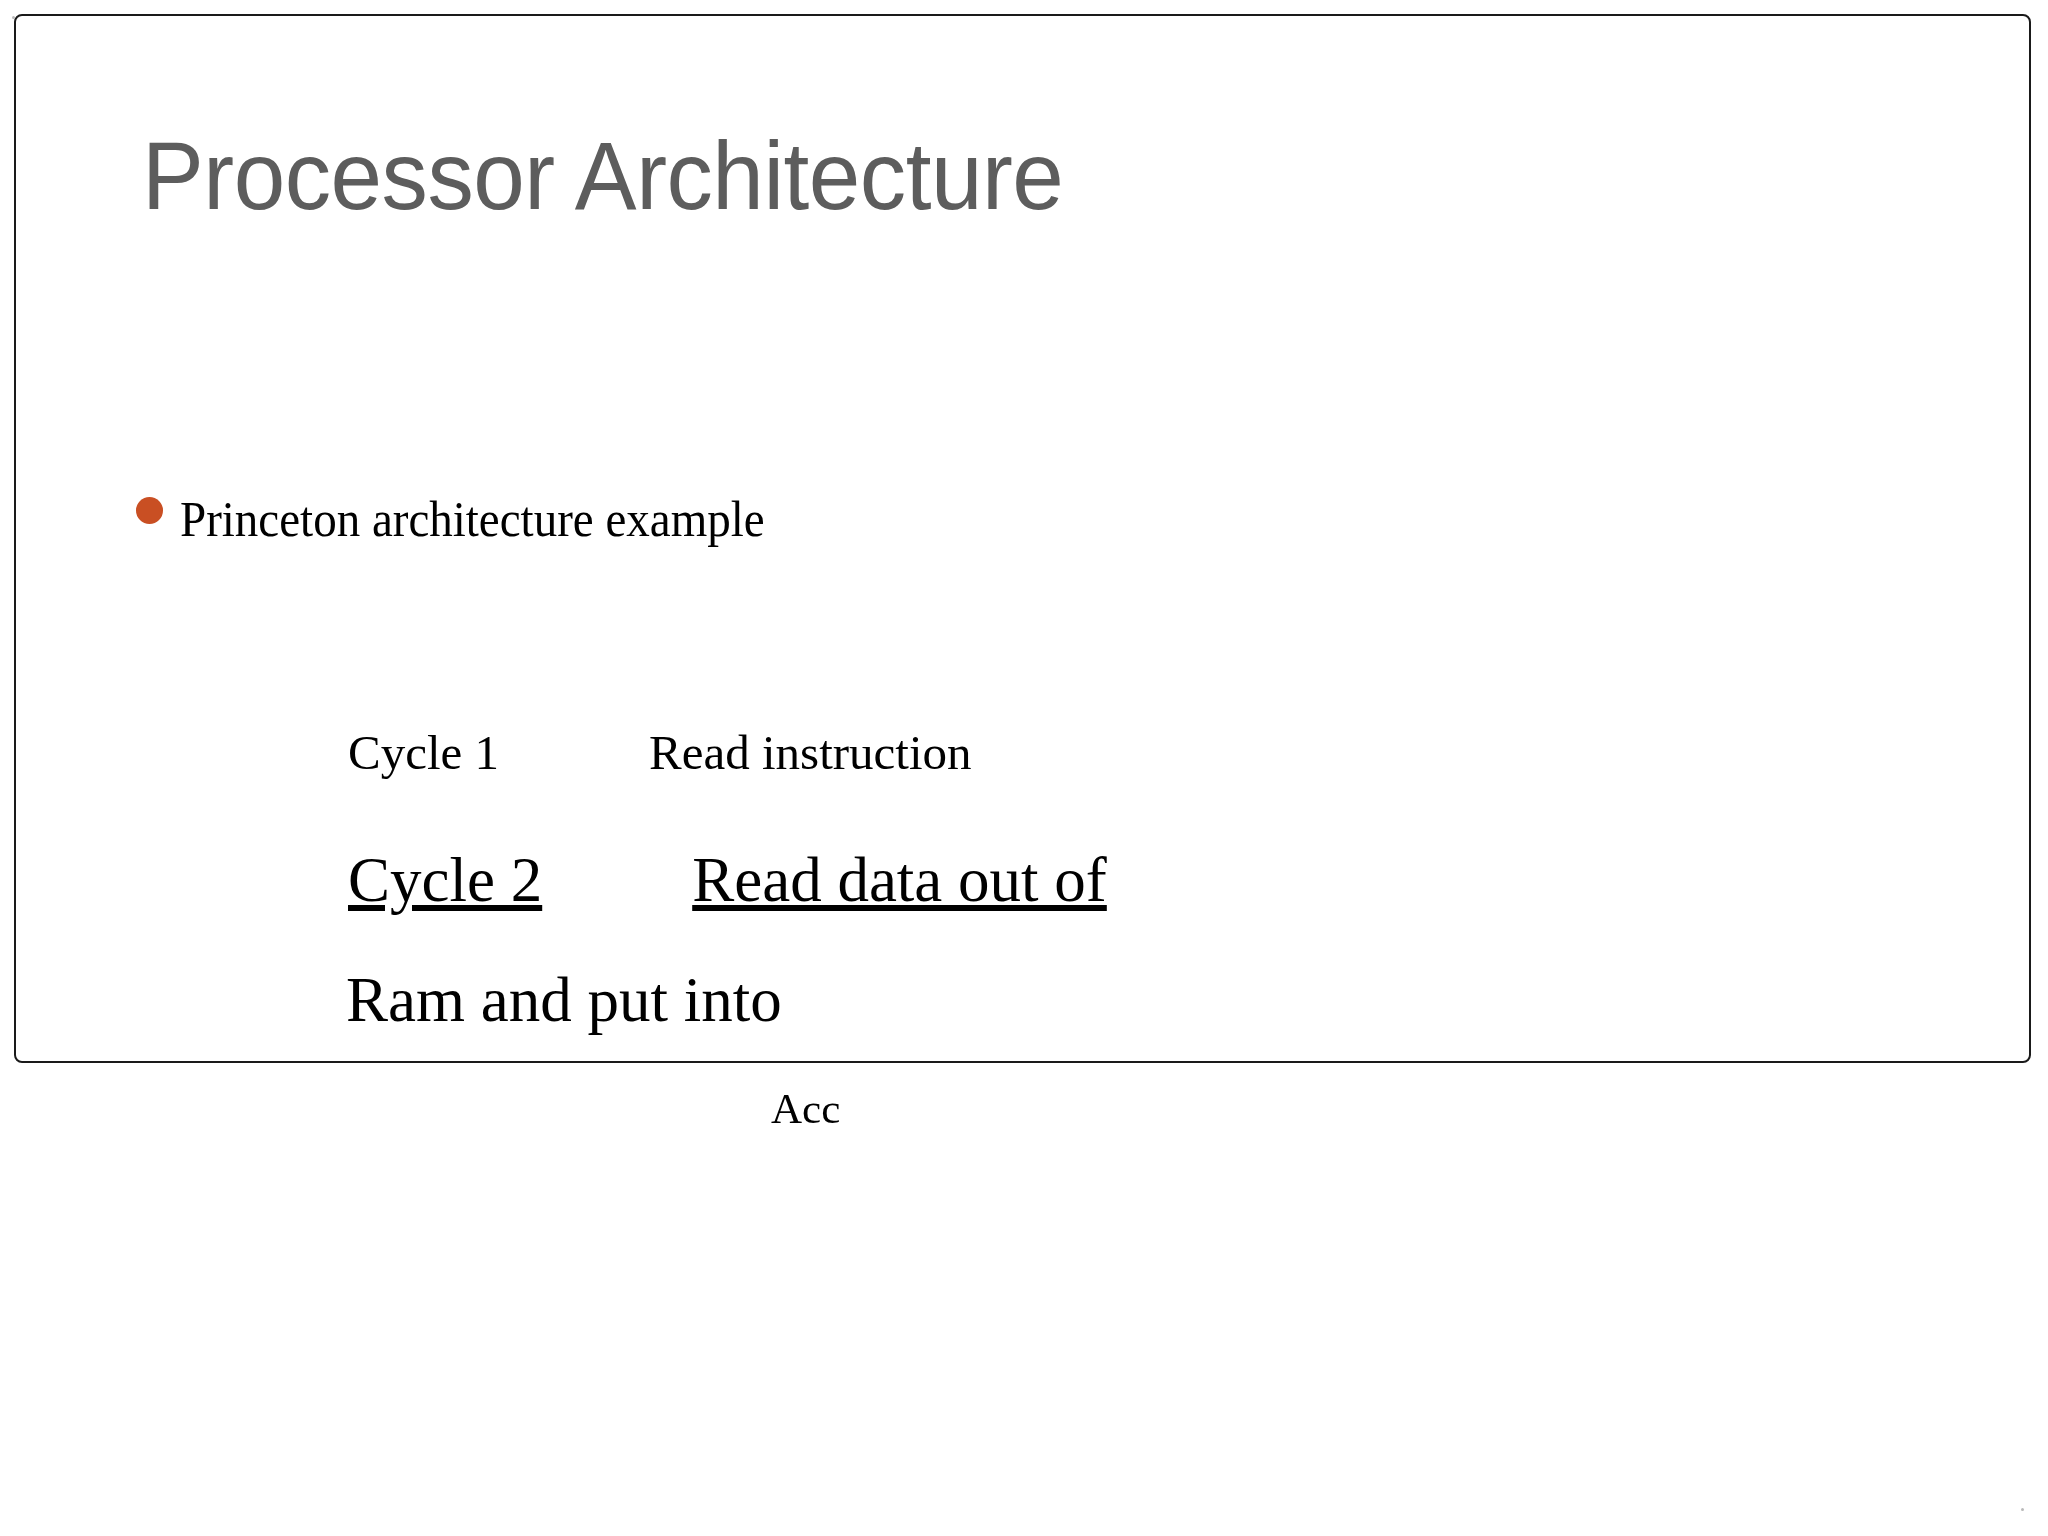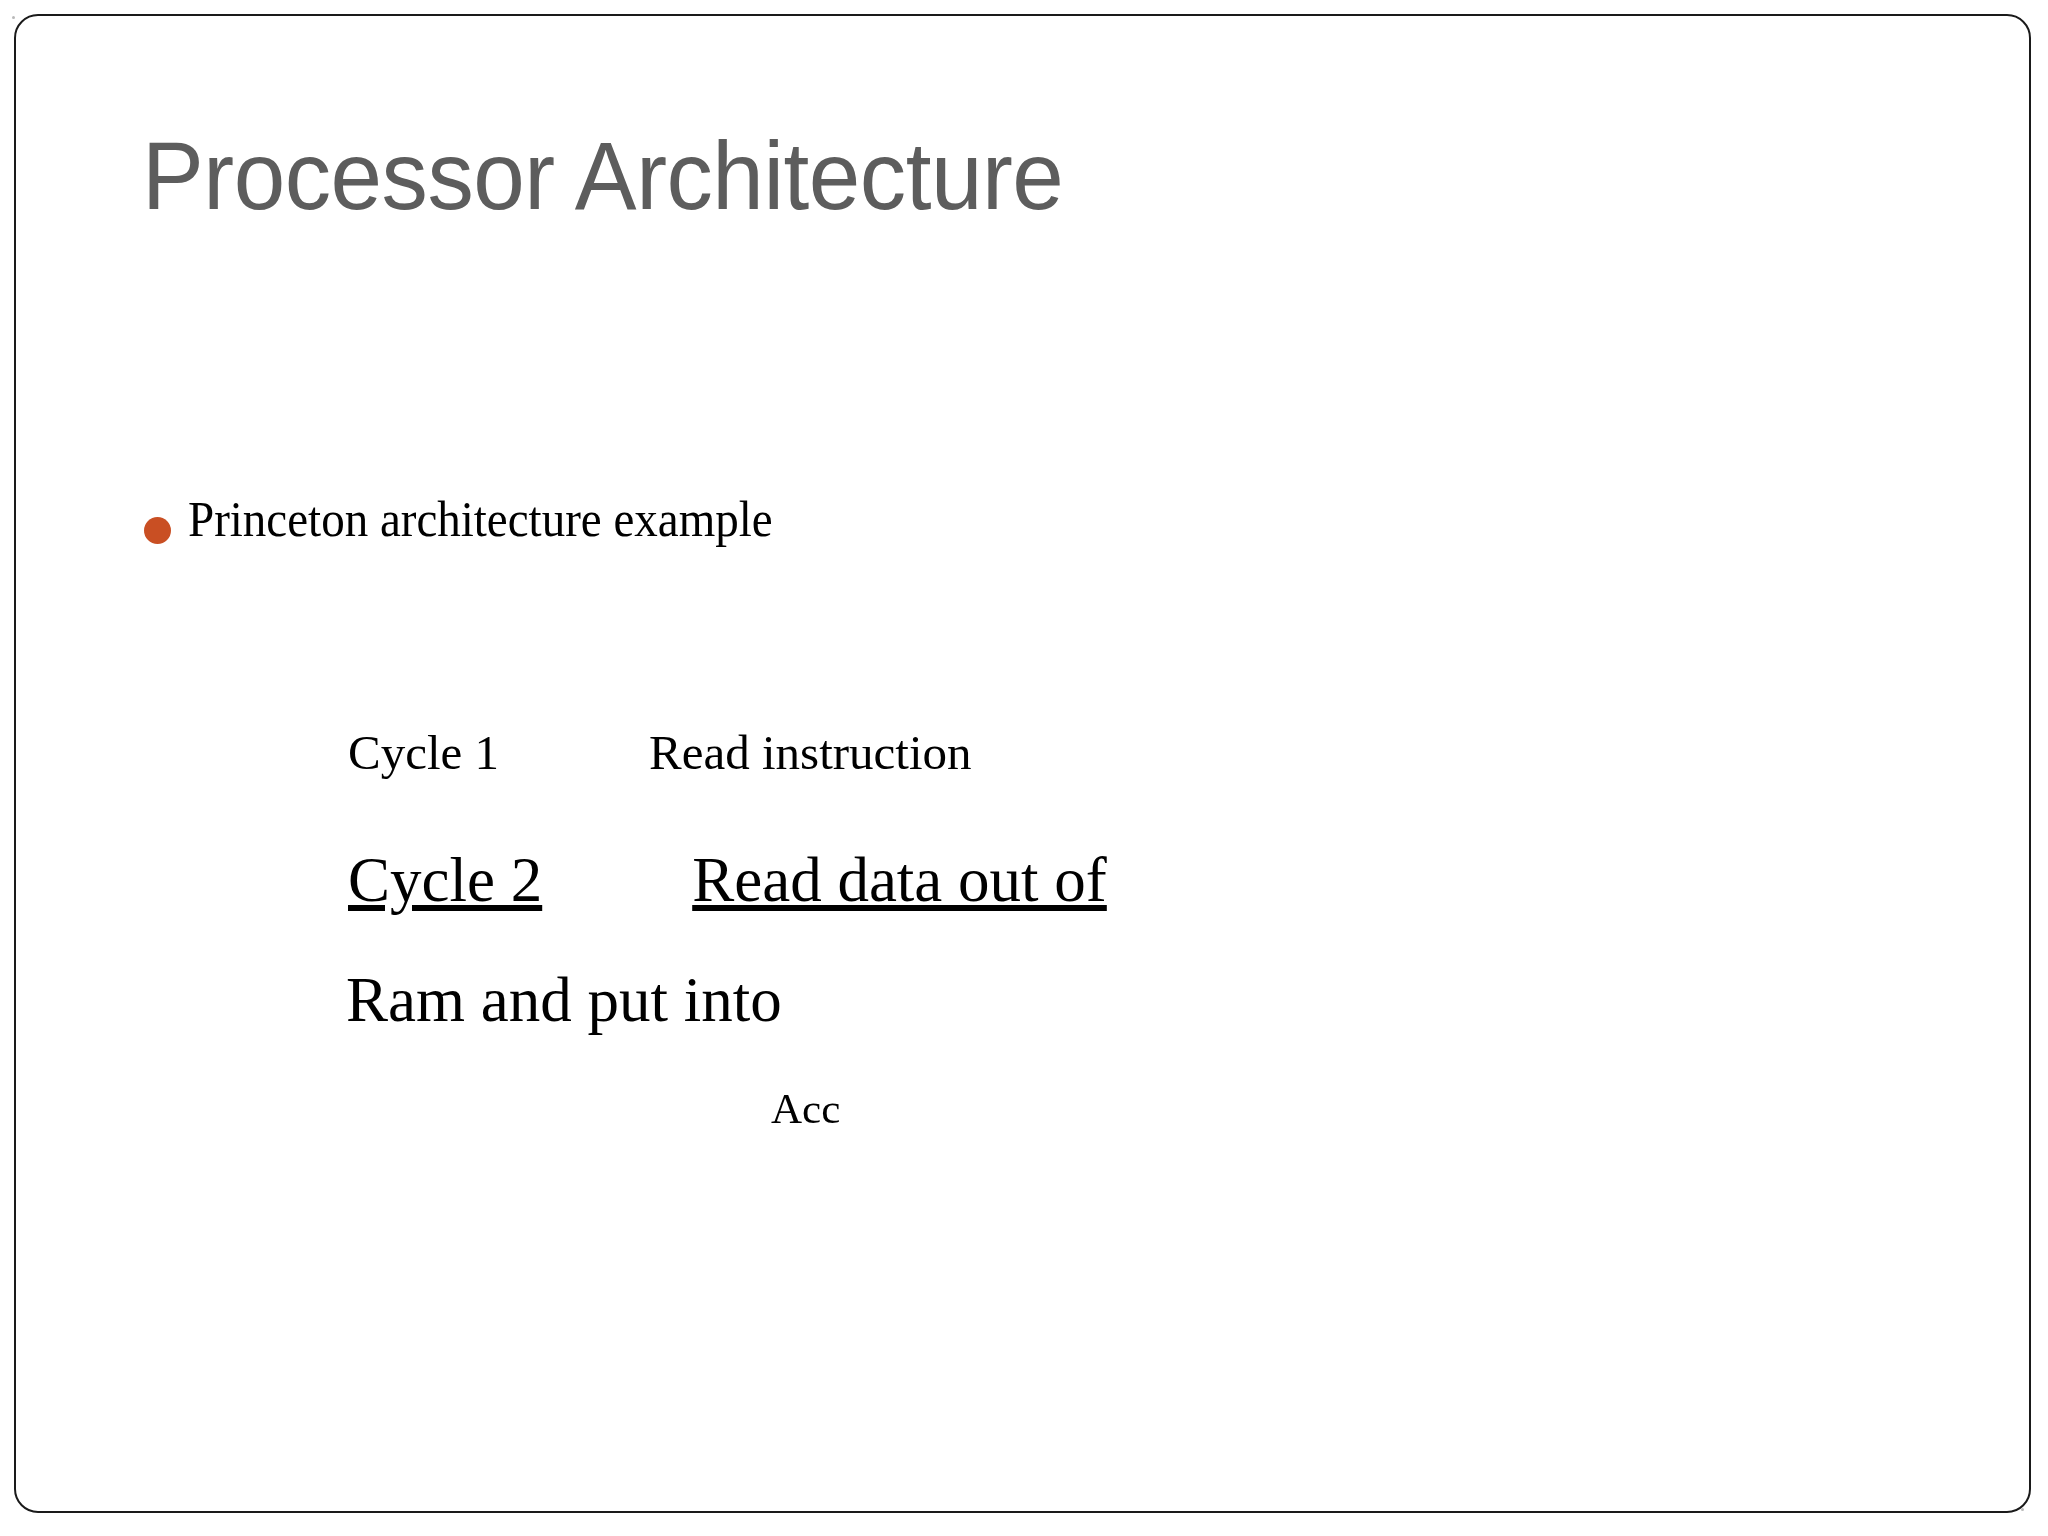--- a/index.html
+++ b/index.html
@@ -15,25 +15,25 @@
     font-family: "Liberation Sans", sans-serif;
     -webkit-font-smoothing: antialiased;
   }
 
   
   .slide {
     position: absolute;
     left: 14px;
     top: 14px;
     width: 2017px;
-    height: 1499px;
+    height: 1049px;
     box-sizing: border-box;
     background: #ffffff;
     border: 2px solid #1a1a1a;
-    border-radius: 24px;
+    border-radius: 8px;
   }
 
   
   .speck {
     position: absolute;
     width: 3px;
     height: 3px;
     background: #b9b9b9;
     border-radius: 50%;
   }
@@ -72,24 +72,24 @@
     position: absolute;
     white-space: pre;
     color: #000000;
     font-family: "Liberation Serif", "DejaVu Serif", serif;
     transform-origin: left top;
   }
 
   
   .bullet-row {
     position: absolute;
-    left: 128px;
+    left: 120px;
     top: 478px;
     display: flex;
-    align-items: flex-end;
+    align-items: flex-start;
   }
   .bullet-dot {
     width: 27px;
     height: 27px;
     border-radius: 50%;
     background: #c94f23;
     flex: 0 0 auto;
     margin-right: 17px;
     margin-top: 3px;
   }

